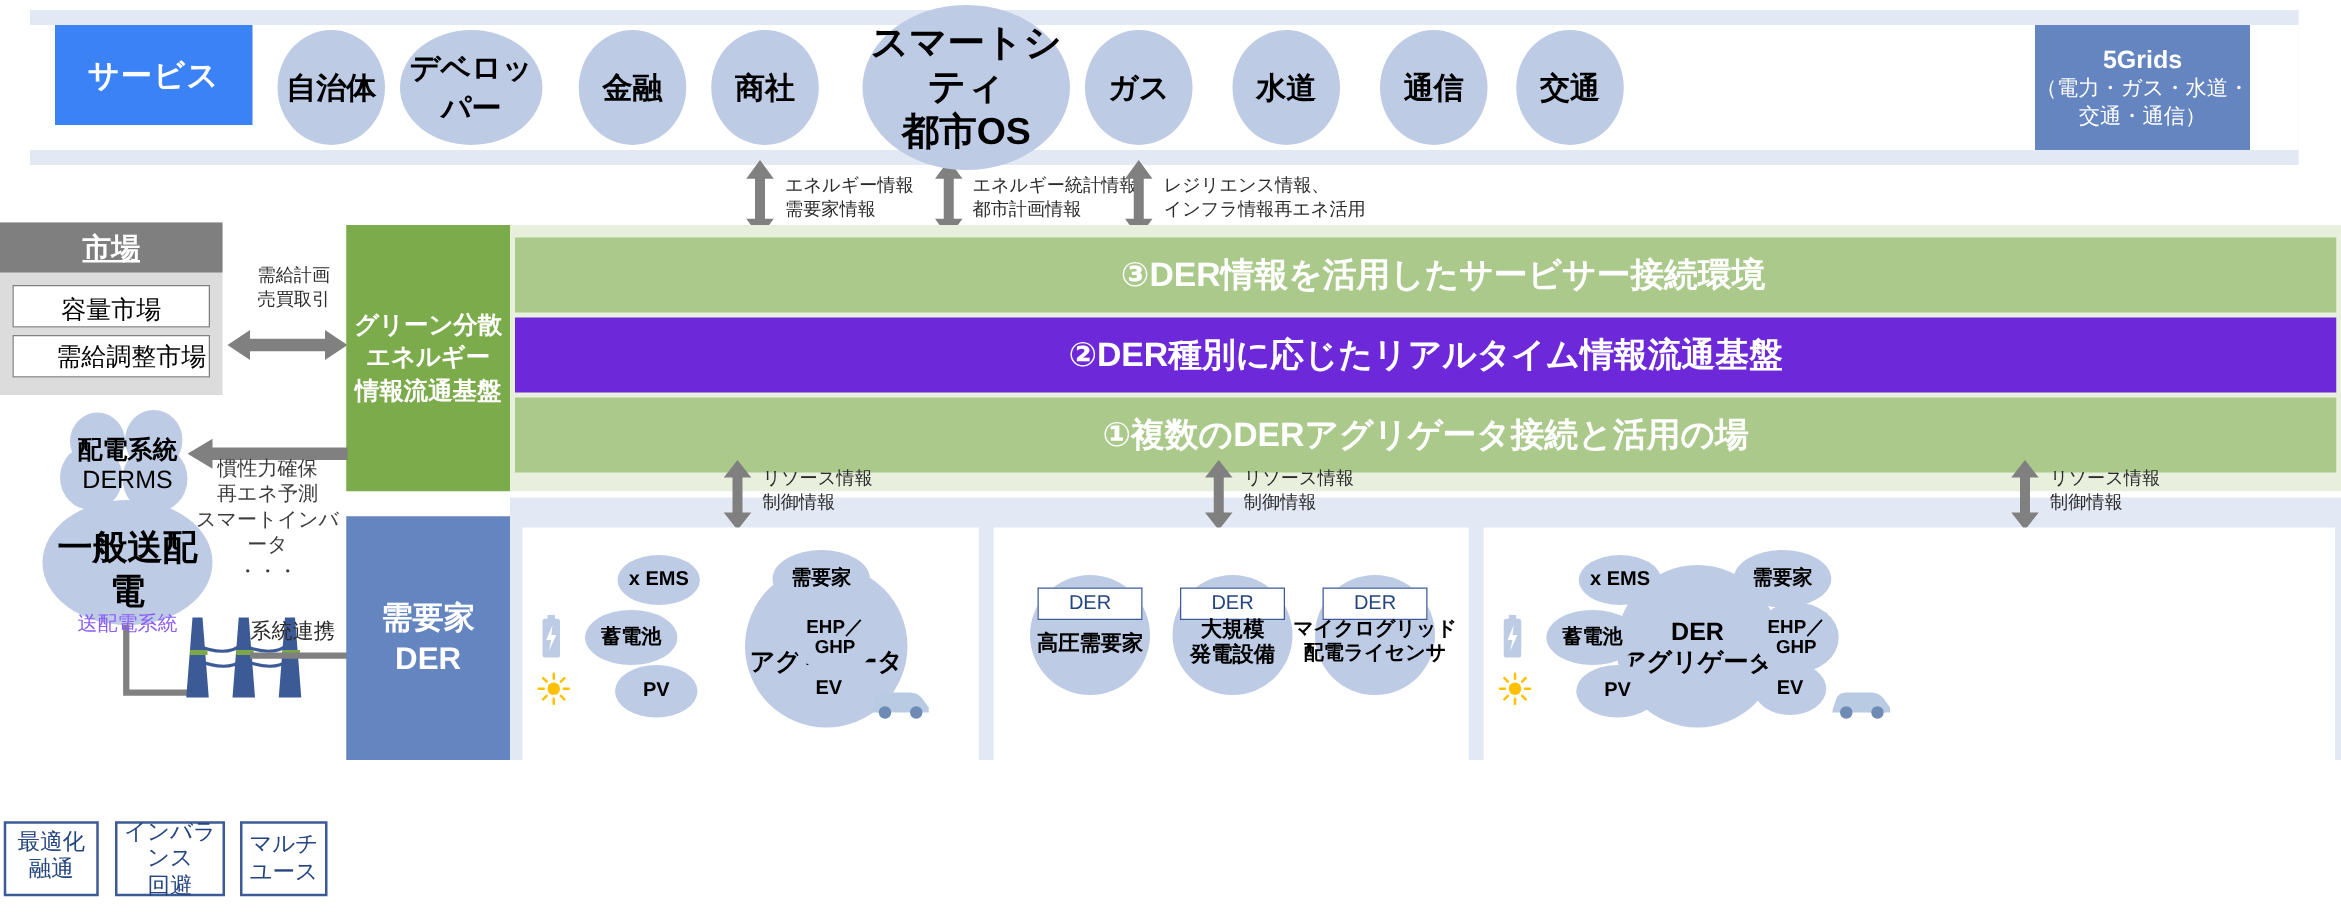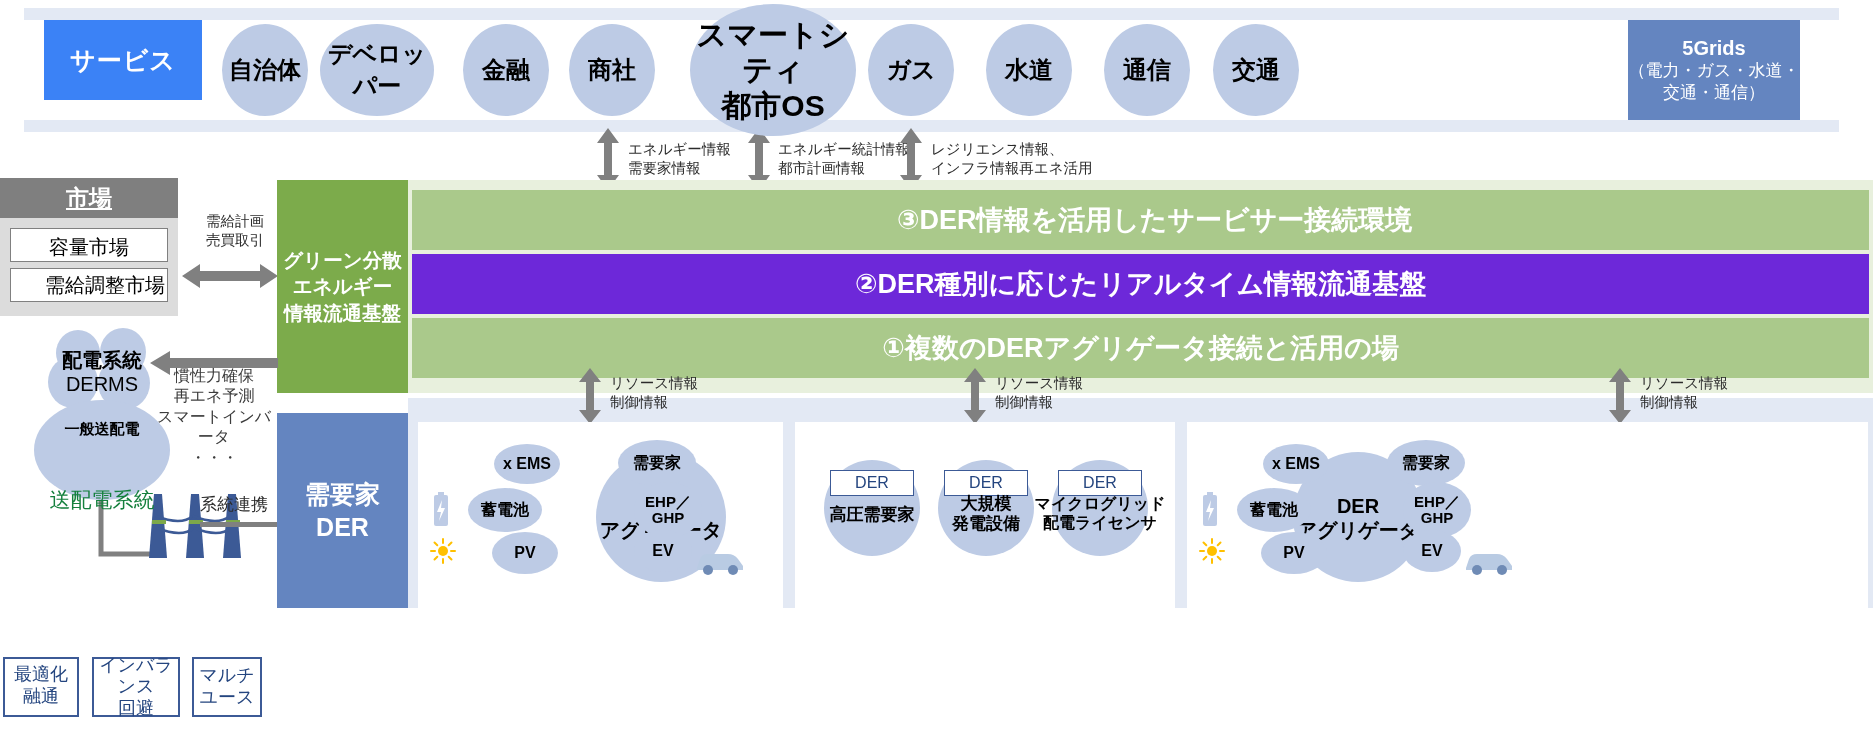--- a/index.html
+++ b/index.html
@@ -45,22 +45,22 @@
   #band2{top:254px;background:#6d28d9;}
   #band1{top:318px;background:#aac98b;}
 
   
   .cloudlobe{border-radius:50%;background:#bdcbe5;}
   #derms-label{left:28px;top:348px;width:148px;text-align:center;z-index:4;}
   #derms-label .b{font-size:20px;font-weight:bold;color:#000;line-height:1.2;}
   #derms-label .n{font-size:20px;color:#000;line-height:1.2;}
   #tso-circle{left:34px;top:400px;width:136px;height:100px;border-radius:50%;background:#bdcbe5;z-index:3;}
   #tso-label{left:34px;top:420px;width:136px;text-align:center;z-index:5;}
-  #tso-label .b{font-size:15px;font-weight:bold;color:#000;line-height:1.25;}
-  #tso-label .n{font-size:21px;color:#15803d;line-height:1.25;margin-top:48px;}
+  #tso-label .b{font-size:28px;font-weight:bold;color:#000;line-height:1.25;}
+  #tso-label .n{font-size:16px;color:#8b5cf6;line-height:1.25;}
 
   .midlab{font-size:16px;color:#3c3c3c;line-height:1.28;text-align:center;}
 
   .bbox{height:60px;border:2px solid #3c5a96;background:#fff;color:#24457f;
       font-size:18px;line-height:1.2;}
 
   
   #demand-box{left:277px;top:413px;width:131px;height:195px;background:#6485c0;color:#fff;
       font-size:25px;font-weight:bold;line-height:1.3;}
   #der-band{left:408px;top:398px;width:1465px;height:210px;background:#e3e9f4;}

